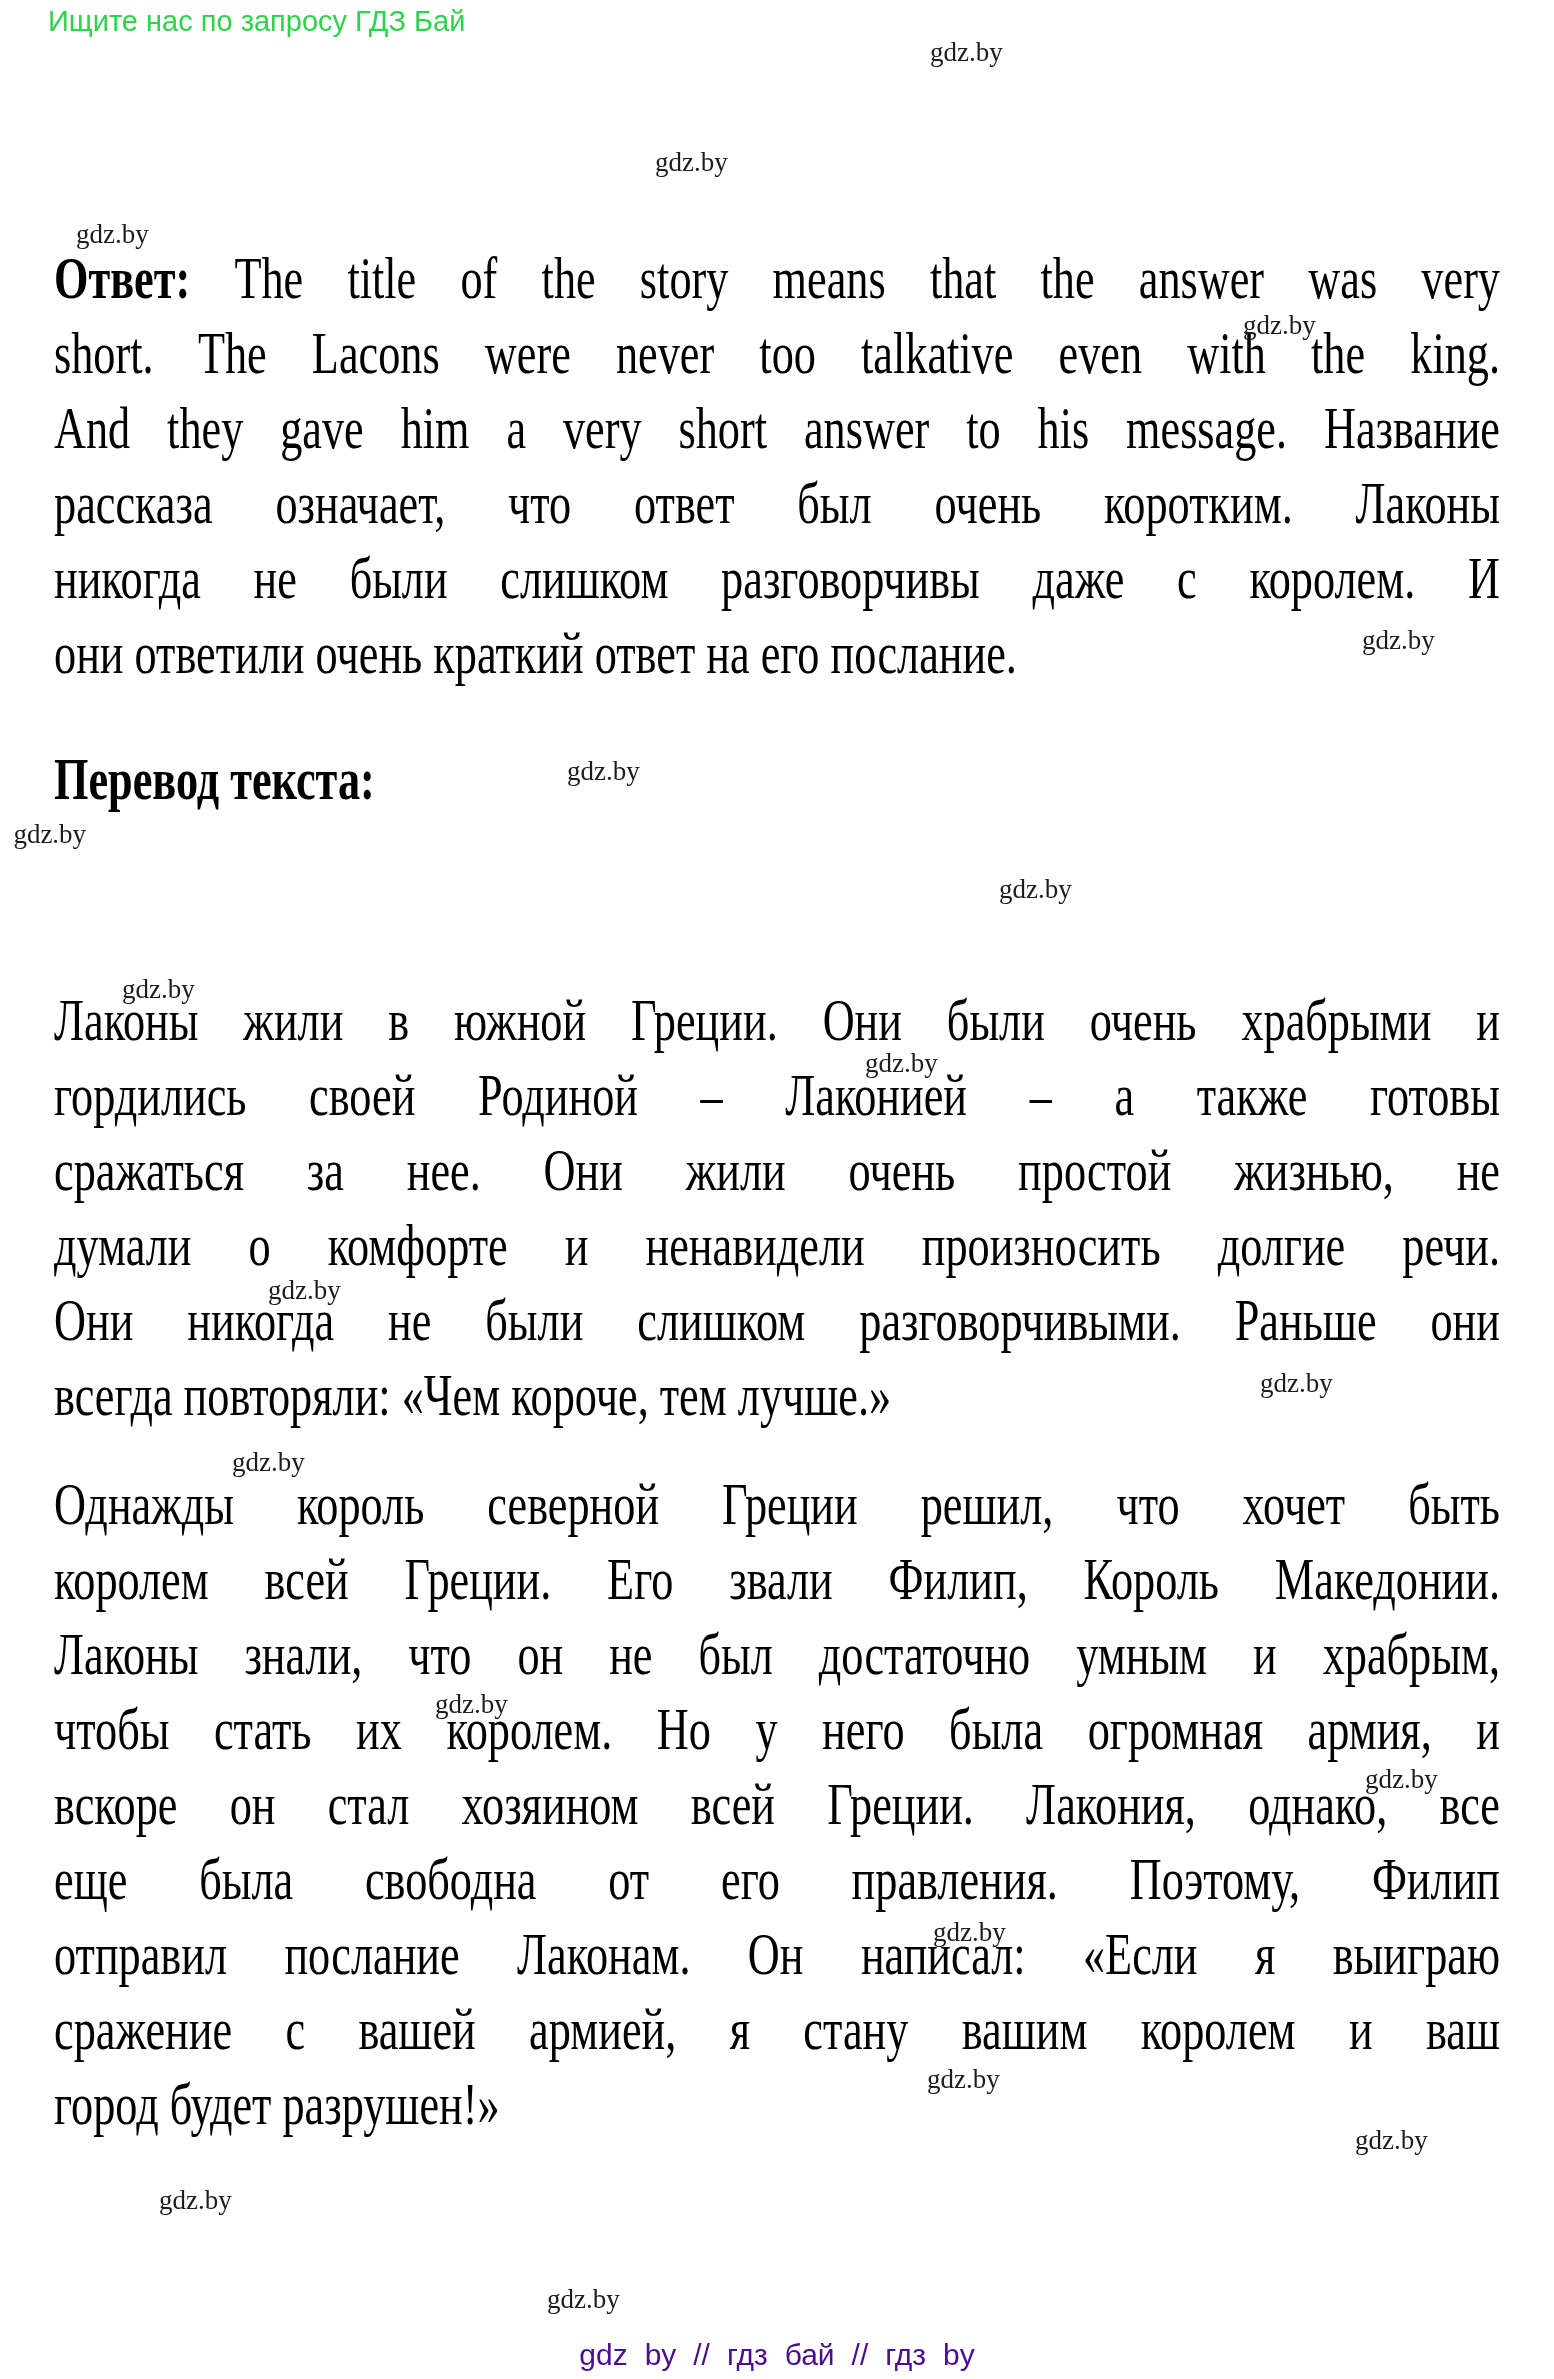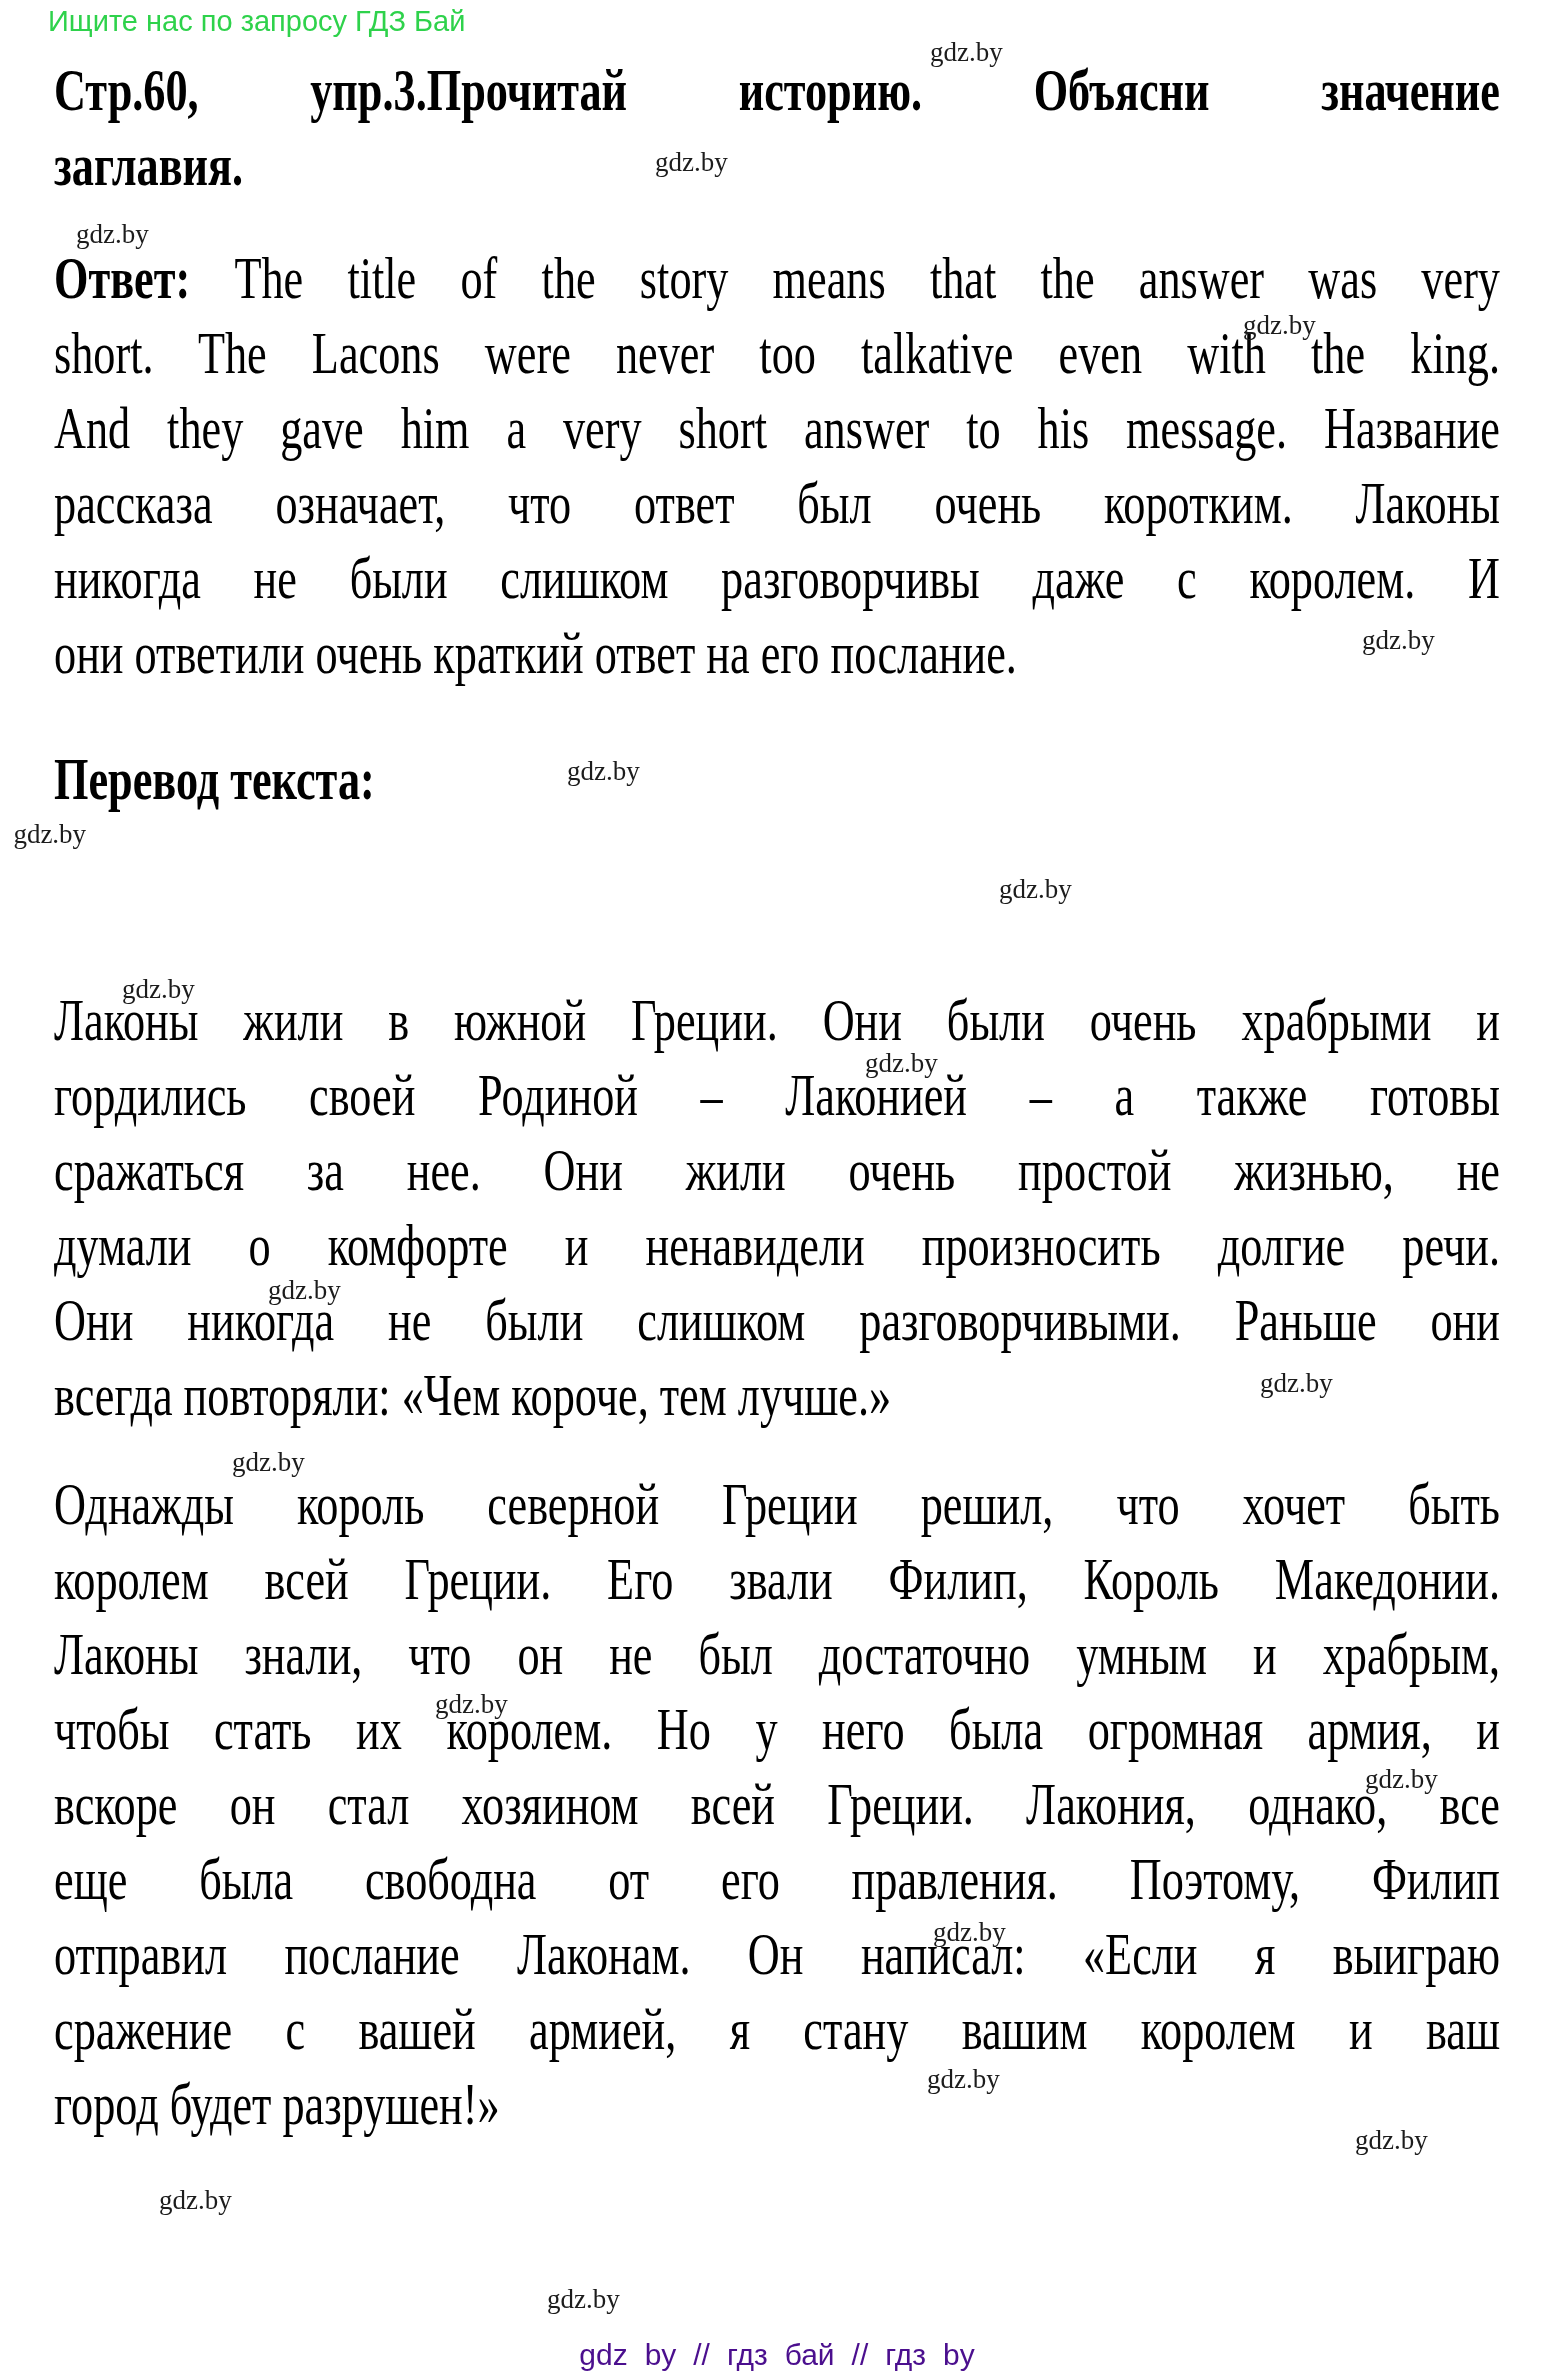--- a/index.html
+++ b/index.html
@@ -40,24 +40,20 @@
 </style>
 </head>
 <body>
 
 <div class="page">
 
   <div class="banner" style="color: rgb(46, 210, 75);">Ищите нас по запросу ГДЗ Бай</div>
 
   <div class="content">
 
-    <div class="block heading-block" style="top:53px">
-      <div class="line cond j">Стр.60, упр.3.Прочитай историю. Объясни значение</div>
-      <div class="line cond last">заглавия.</div>
-    </div>
 
     <div class="block" style="top:241px">
       <div class="line cond j"><b class="bold">Ответ:</b> <span>The title of the story means that the answer was very</span></div>
       <div>
           <div class="line cond j">short. The Lacons were never too talkative even with the king.</div>
           <div class="line cond j">And they gave him a very short answer to his message. Название</div>
           <div class="line cond j">рассказа означает, что ответ был очень коротким. Лаконы</div>
           <div class="line cond j">никогда не были слишком разговорчивы даже с королем. И</div>
           <div class="line cond j last">они ответили очень краткий ответ на его послание.</div>
         </div>

